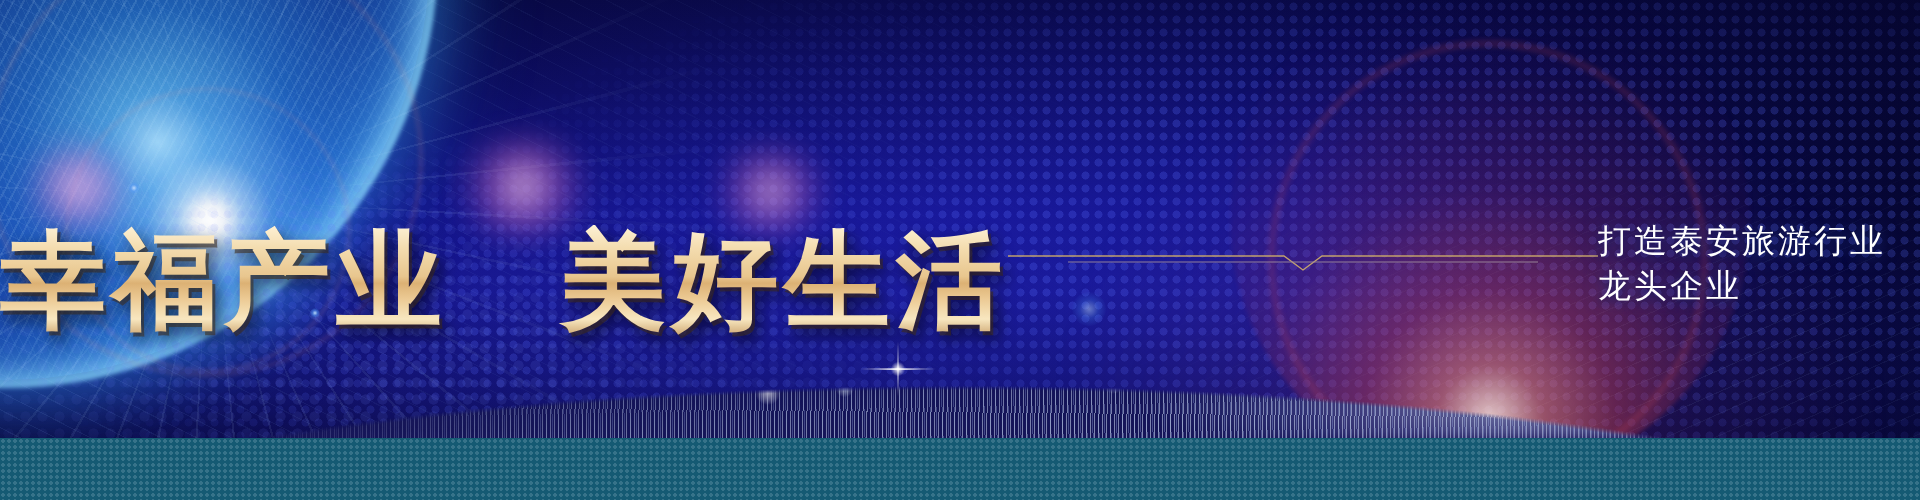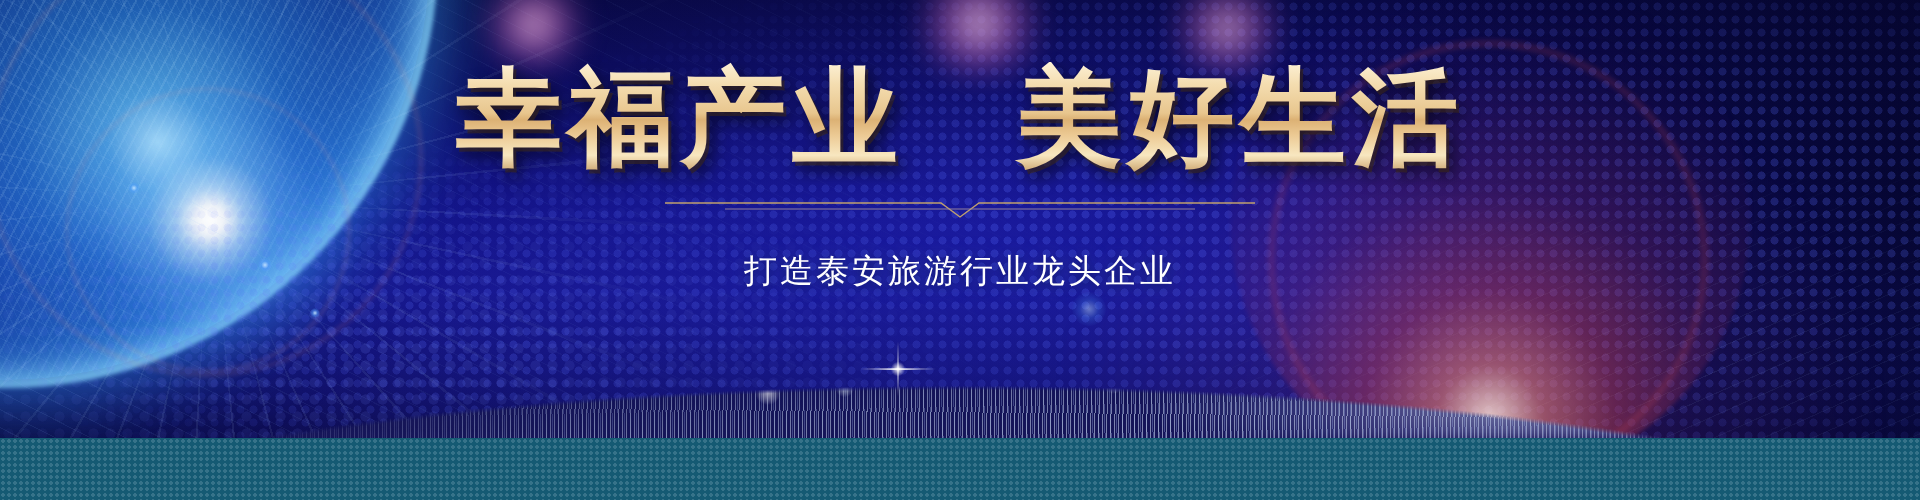--- a/index.html
+++ b/index.html
@@ -308,21 +308,21 @@
     position:absolute;inset:0;
     background-image:
       radial-gradient(circle at center, rgba(190,215,230,.30) 45%, rgba(0,0,0,0) 50%);
     background-size:6px 6px;
     opacity:.65;
   }
 
   
   #content{
     position:absolute;inset:0;
-    display:flex;flex-direction:column;align-items:center;
+    display:flex;align-items:center;
   }
 
   #headline{
     margin-top:62px;
     font-size:106px;
     line-height:1.05;
     font-weight:700;
     letter-spacing:6px;
     white-space:pre;
     font-family:"Liberation Sans","DejaVu Sans",sans-serif;

